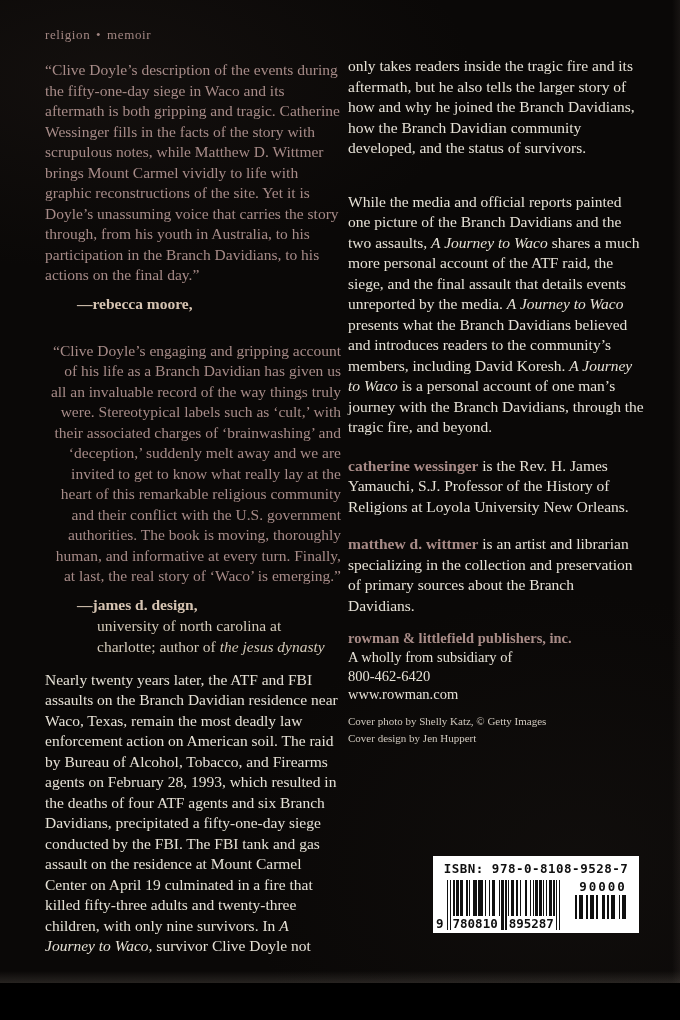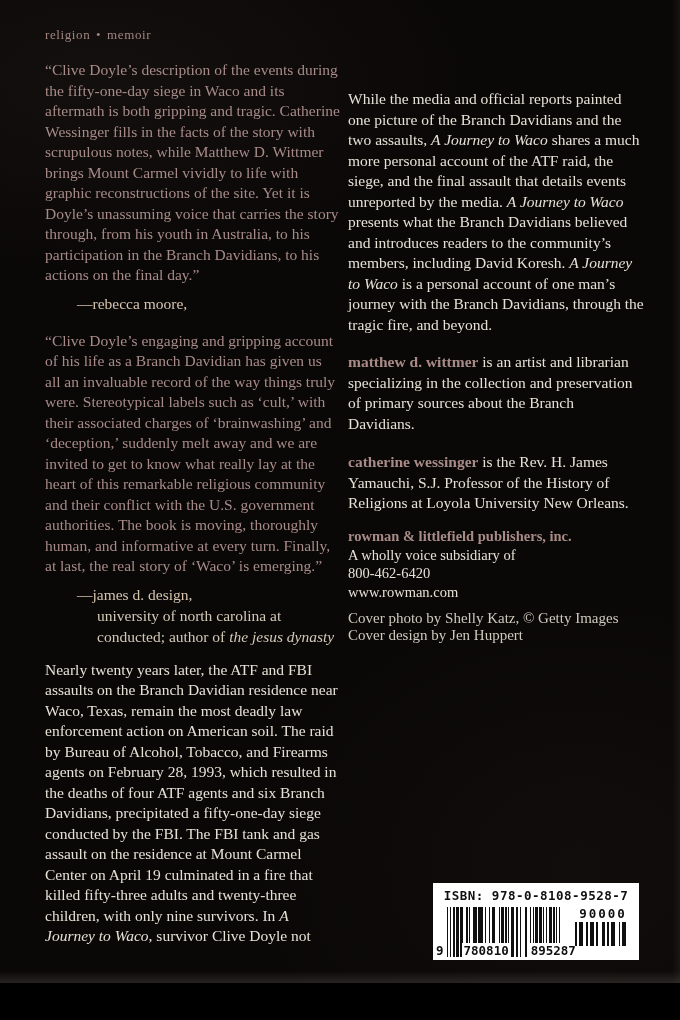--- a/index.html
+++ b/index.html
@@ -25,24 +25,24 @@
   .tag{
     font-size:13px;color:var(--tag-text,#a28682);
     letter-spacing:0.6px;word-spacing:2px;
   }
   p{margin:0;}
   .quote{
     color:var(--quote-text,#a78b88);
     font-size:15.5px;line-height:20.5px;
   }
   .q1{margin-top:17px;}
-  .q2{margin-top:17px;}
+  .q2{margin-top:27px;text-align:right;}
   .attribution{margin-top:7px;font-size:15.5px;line-height:21px;}
   .attr-name{
-    padding-left:32px;font-weight:normal;
+    padding-left:32px;font-weight:bold;
     color:var(--attribution-name,#d6c4b2);
   }
   .attr-affil{
     padding-left:52px;
     color:var(--attribution-affiliation,#d3c9b8);
   }
   .body-text{
     color:var(--body-text,#e6e1d6);
     font-size:15.5px;line-height:20.5px;
   }
@@ -59,79 +59,80 @@
     font-weight:bold;color:var(--lead-text,#a88b87);
     font-size:14.5px;line-height:19px;
   }
   .pub-lines div{
     color:var(--body-text,#e6e1d6);
     font-size:14.5px;line-height:18.5px;
   }
   .credits{margin-top:9px;}
   .credits div{
     color:var(--credits-text,#cfc8bd);
-    font-size:15px;line-height:17px;
+    font-size:11px;line-height:17px;
   }
 
   
   .barcode{
-    position:absolute;left:433px;top:883px;width:206px;height:77px;
+    position:absolute;left:433px;top:856px;width:206px;height:77px;
     background:var(--barcode-bg,#fff);
     font-family:"DejaVu Sans Mono", monospace;color:var(--barcode-ink,#101010);
     box-sizing:border-box;
   }
   .isbn-line{
     text-align:center;font-size:12.5px;font-weight:bold;
     letter-spacing:0.5px;padding-top:5px;
   }
   .barcode-main{position:absolute;left:14px;top:24px;width:122px;height:50px;}
   .bars{display:flex;height:100%;}
   .bars .bar{background:var(--barcode-ink,#101010);flex:none;}
   .bars .gap{background:transparent;flex:none;}
   .digits{
     position:absolute;left:-11px;bottom:0;white-space:nowrap;
     font-size:12.5px;font-weight:bold;line-height:13px;
   }
-  .digits .grp{background:var(--barcode-bg,#fff);padding:0 2px;margin-left:18px;}
+  .digits .grp{background:var(--barcode-bg,#fff);padding:0 2px;margin-left:7px;}
   .barcode-addon{position:absolute;left:142px;top:24px;width:56px;}
   .price{font-size:12.5px;font-weight:bold;text-align:center;letter-spacing:2px;line-height:13px;}
   .addon-bars{height:24px;margin-top:2px;}
 </style>
 </head>
 <body>
 
 <div class="cover">
 
   <div class="col col-left">
     <div class="tag">religion • memoir</div>
 
     <p class="quote q1">“Clive Doyle’s description of the events during the fifty-one-day siege in Waco and its aftermath is both gripping and tragic. Catherine Wessinger fills in the facts of the story with scrupulous notes, while Matthew D. Wittmer brings Mount Carmel vividly to life with graphic reconstructions of the site. Yet it is Doyle’s unassuming voice that carries the story through, from his youth in Australia, to his participation in the Branch Davidians, to his actions on the final day.”</p>
     <div class="attribution">
       <div class="attr-name">—rebecca moore,</div>
     </div>
 
     <p class="quote q2">“Clive Doyle’s engaging and gripping account of his life as a Branch Davidian has given us all an invaluable record of the way things truly were. Stereotypical labels such as ‘cult,’ with their associated charges of ‘brainwashing’ and ‘deception,’ suddenly melt away and we are invited to get to know what really lay at the heart of this remarkable religious community and their conflict with the U.S. government authorities. The book is moving, thoroughly human, and informative at every turn. Finally, at last, the real story of ‘Waco’ is emerging.”</p>
     <div class="attribution">
       <div class="attr-name">—james d. design,</div>
-      <div class="attr-affil"><span>university of north carolina at conducted; author of </span><span class="italic">the jesus dynasty</span></div>
+      <div class="attr-affil"><span>university of north carolina at charlotte; author of </span><span class="italic">the jesus dynasty</span></div>
     </div>
 
     <p class="body-text syn-left"><span>Nearly twenty years later, the ATF and FBI assaults on the Branch Davidian residence near Waco, Texas, remain the most deadly law enforcement action on American soil. The raid by Bureau of Alcohol, Tobacco, and Firearms agents on February 28, 1993, which resulted in the deaths of four ATF agents and six Branch Davidians, precipitated a fifty-one-day siege conducted by the FBI. The FBI tank and gas assault on the residence at Mount Carmel Center on April 19 culminated in a fire that killed fifty-three adults and twenty-three children, with only nine survivors. In </span><span class="italic">A Journey to Waco</span><span>, survivor Clive Doyle not</span></p>
   </div>
 
   <div class="col col-right">
+    <p class="body-text"><span>only takes readers inside the tragic fire and its aftermath, but he also tells the larger story of how and why he joined the Branch Davidians, how the Branch Davidian community developed, and the status of survivors.</span></p>
     <p class="body-text syn-r2"><span>While the media and official reports painted one picture of the Branch Davidians and the two assaults, </span><span class="italic">A Journey to Waco</span><span> shares a much more personal account of the ATF raid, the siege, and the final assault that details events unreported by the media. </span><span class="italic">A Journey to Waco</span><span> presents what the Branch Davidians believed and introduces readers to the community’s members, including David Koresh. </span><span class="italic">A Journey to Waco</span><span> is a personal account of one man’s journey with the Branch Davidians, through the tragic fire, and beyond.</span></p>
 
+    <p class="body-text bio2"><span class="lead">catherine wessinger</span><span> is the Rev. H. James Yamauchi, S.J. Professor of the History of Religions at Loyola University New Orleans.</span></p>
     <p class="body-text bio3"><span class="lead">matthew d. wittmer</span><span> is an artist and librarian specializing in the collection and preservation of primary sources about the Branch Davidians.</span></p>
-    <p class="body-text bio2"><span class="lead">catherine wessinger</span><span> is the Rev. H. James Yamauchi, S.J. Professor of the History of Religions at Loyola University New Orleans.</span></p>
 
     <div class="publisher">
       <div class="pub-name">rowman &amp; littlefield publishers, inc.</div>
       <div class="pub-lines">
-          <div>A wholly voice subsidiary of</div>
+          <div>A wholly from subsidiary of</div>
           <div>800-462-6420</div>
           <div>www.rowman.com</div>
         </div>
     </div>
 
     <div class="credits">
         <div>Cover photo by Shelly Katz, © Getty Images</div>
         <div>Cover design by Jen Huppert</div>
       </div>
   </div>

